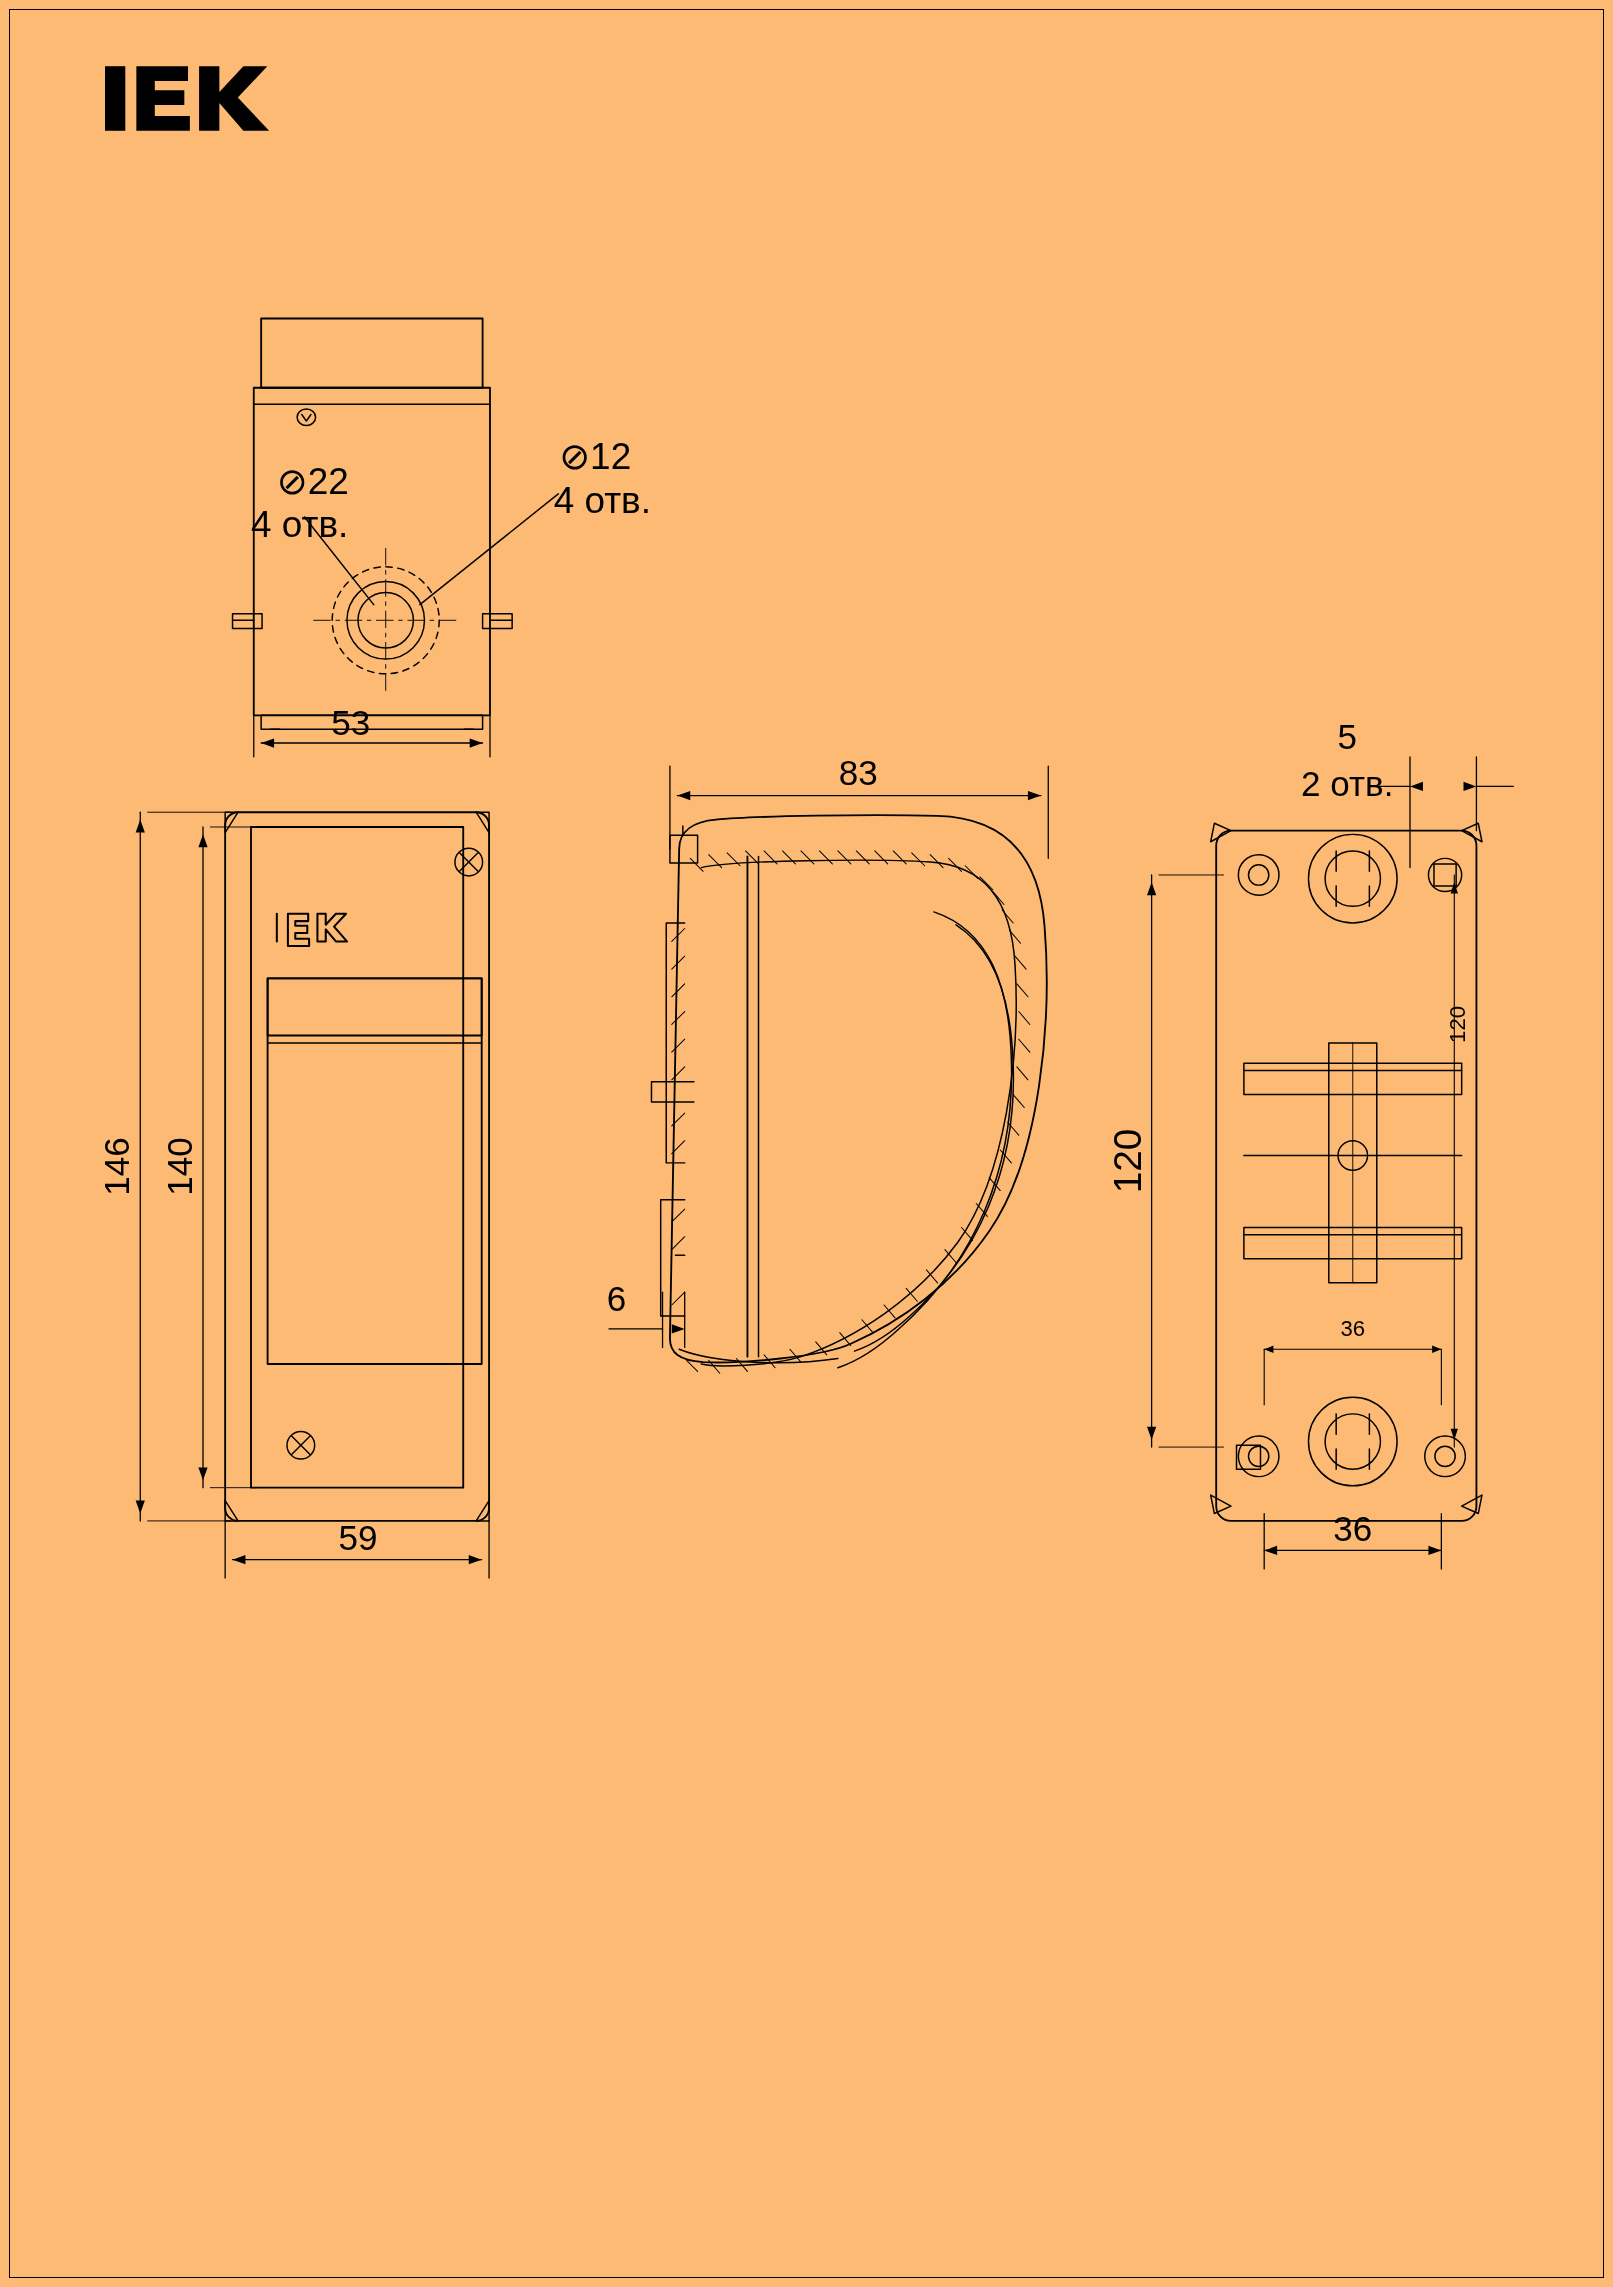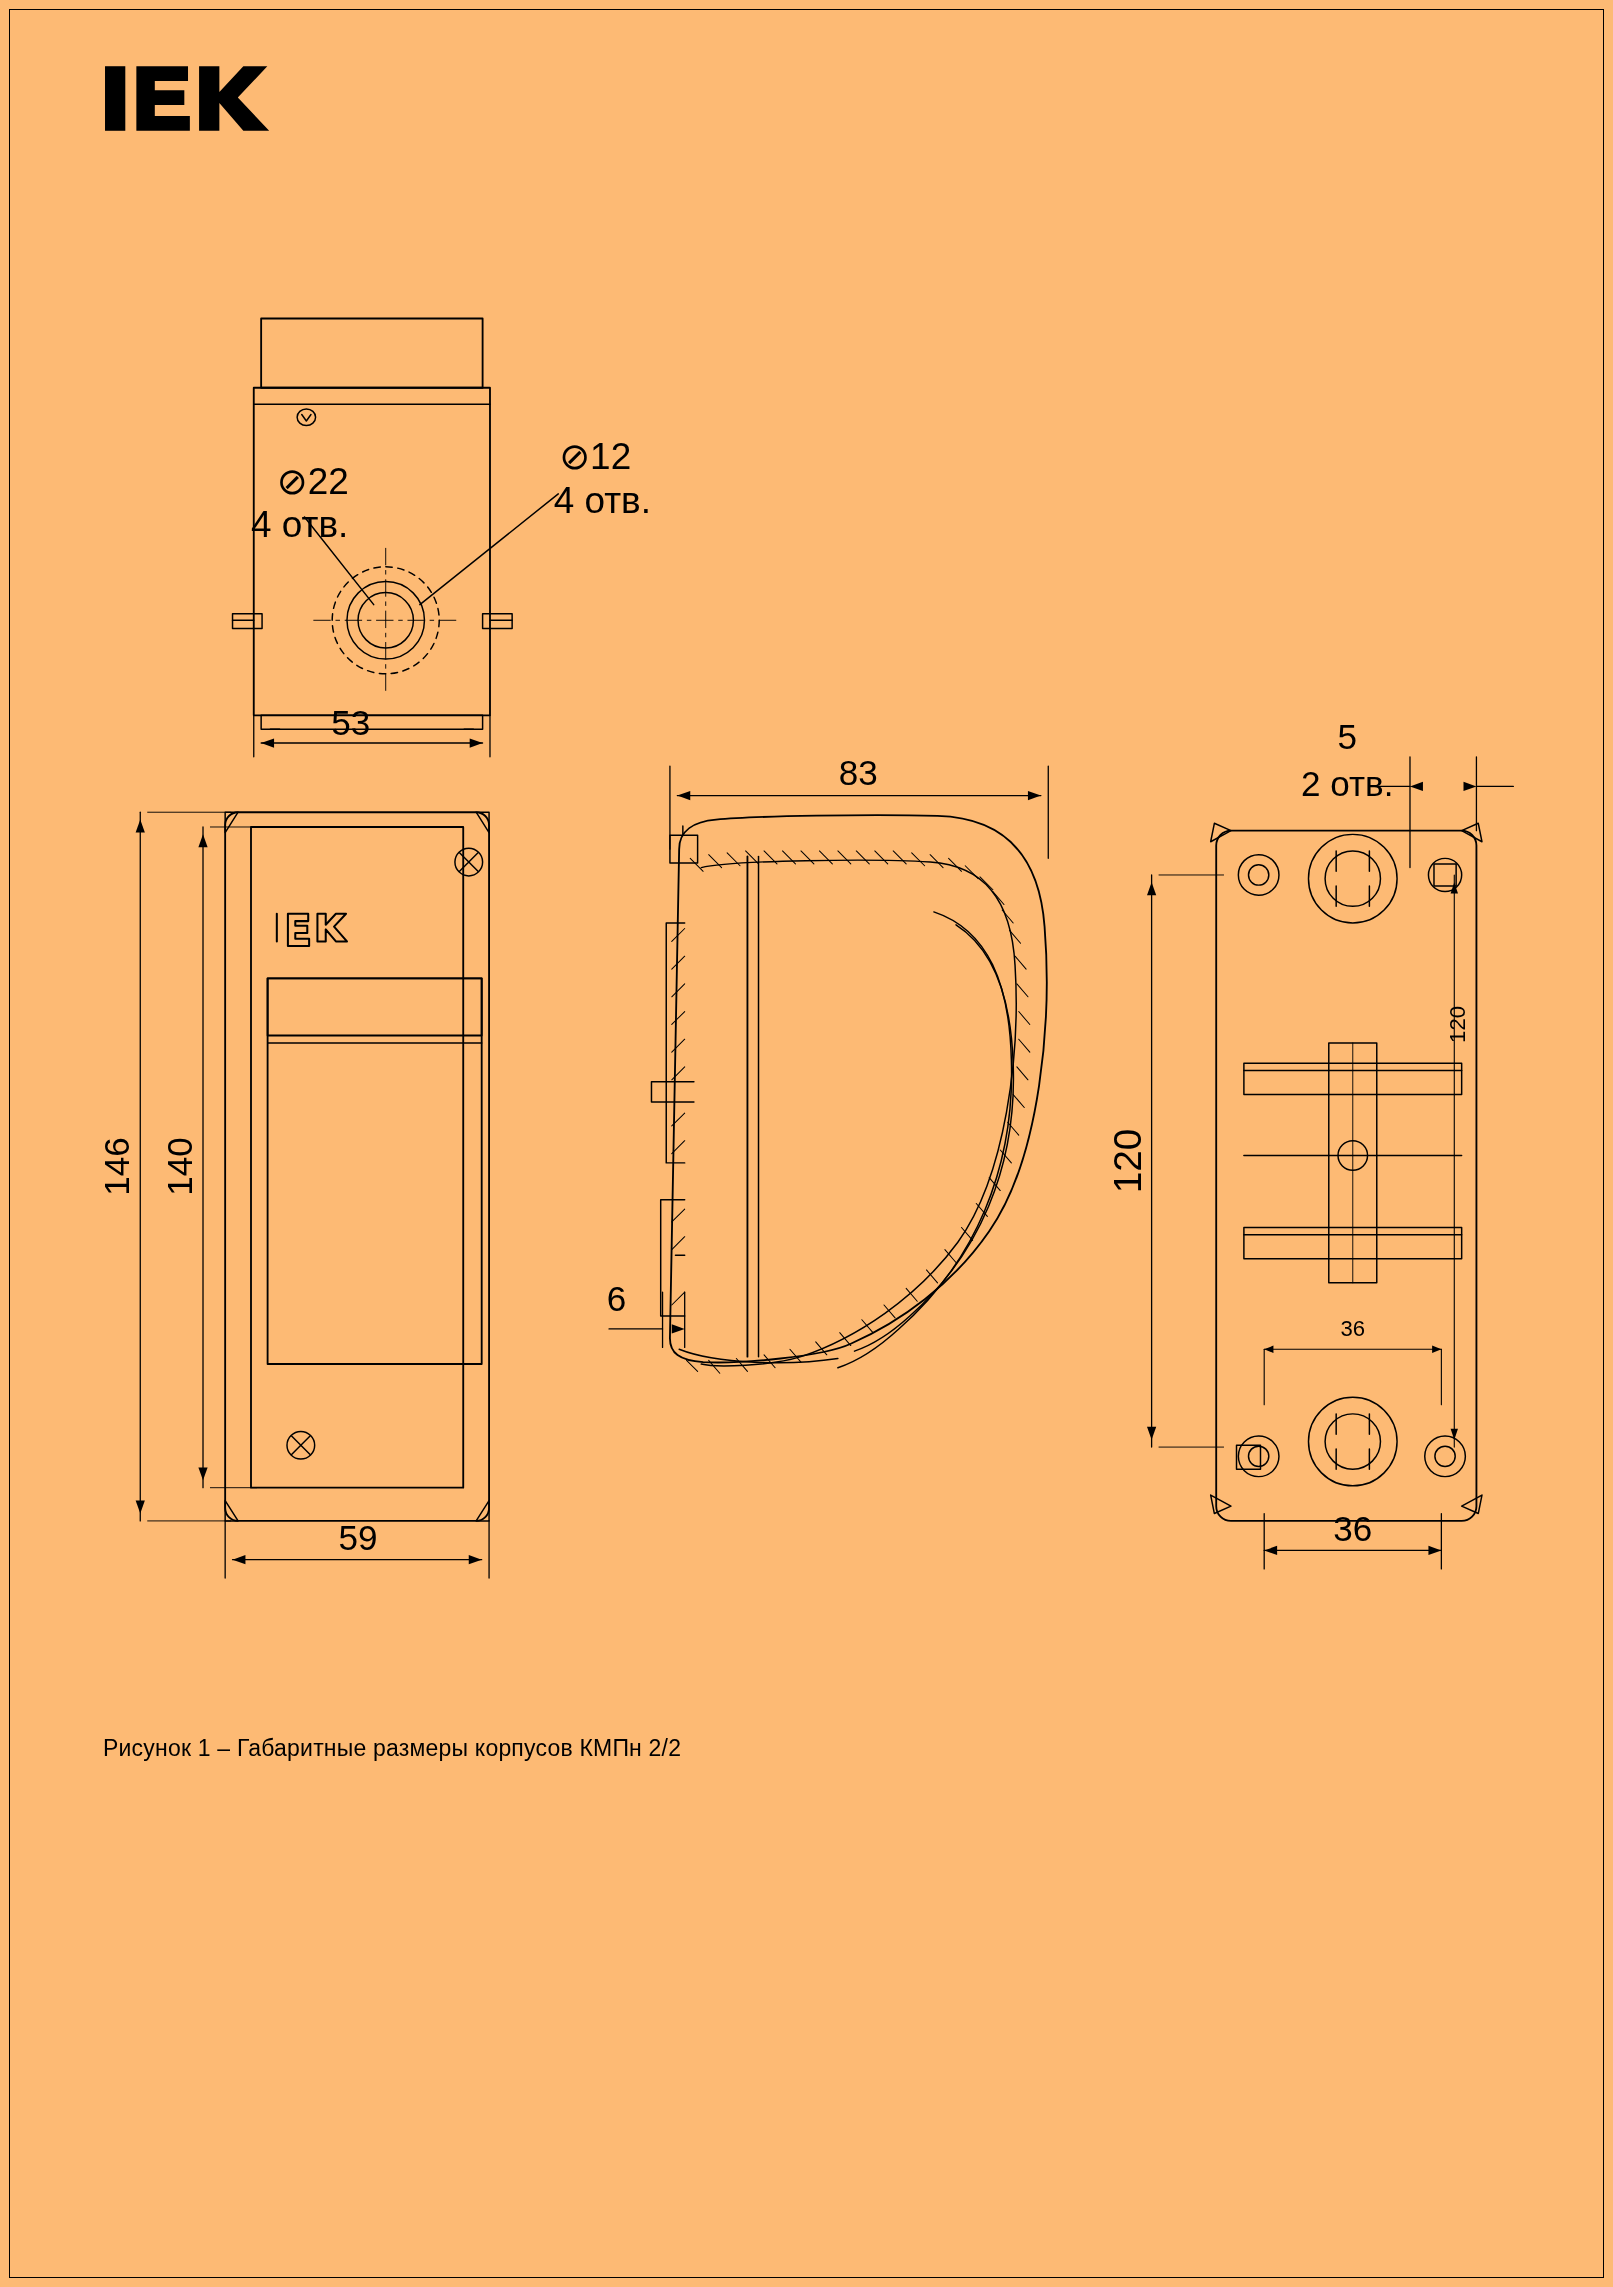--- a/index.html
+++ b/index.html
@@ -277,15 +277,14 @@
     <text class="dim-text" x="1460" y="812" font-size="38" text-anchor="middle">5</text>
     <text class="dim-text" x="1460" y="862" font-size="38" text-anchor="middle">2 отв.</text>
 
     <text class="dim-text" x="1236" y="1258" font-size="42" text-anchor="middle" transform="rotate(-90 1236 1258)">120</text>
     <text class="dim-text" x="1588" y="1110" font-size="24" text-anchor="middle" transform="rotate(-90 1588 1110)">120</text>
 
     <text class="dim-text" x="1466" y="1448" font-size="24" text-anchor="middle">36</text>
     <text class="dim-text" x="1466" y="1670" font-size="38" text-anchor="middle">36</text>
   </svg>
 
-  <div class="caption">Рисунок 1 – Габаритные размеры корпусов КМПн 2/2</div>
 </div>
 
 
 </body></html>

